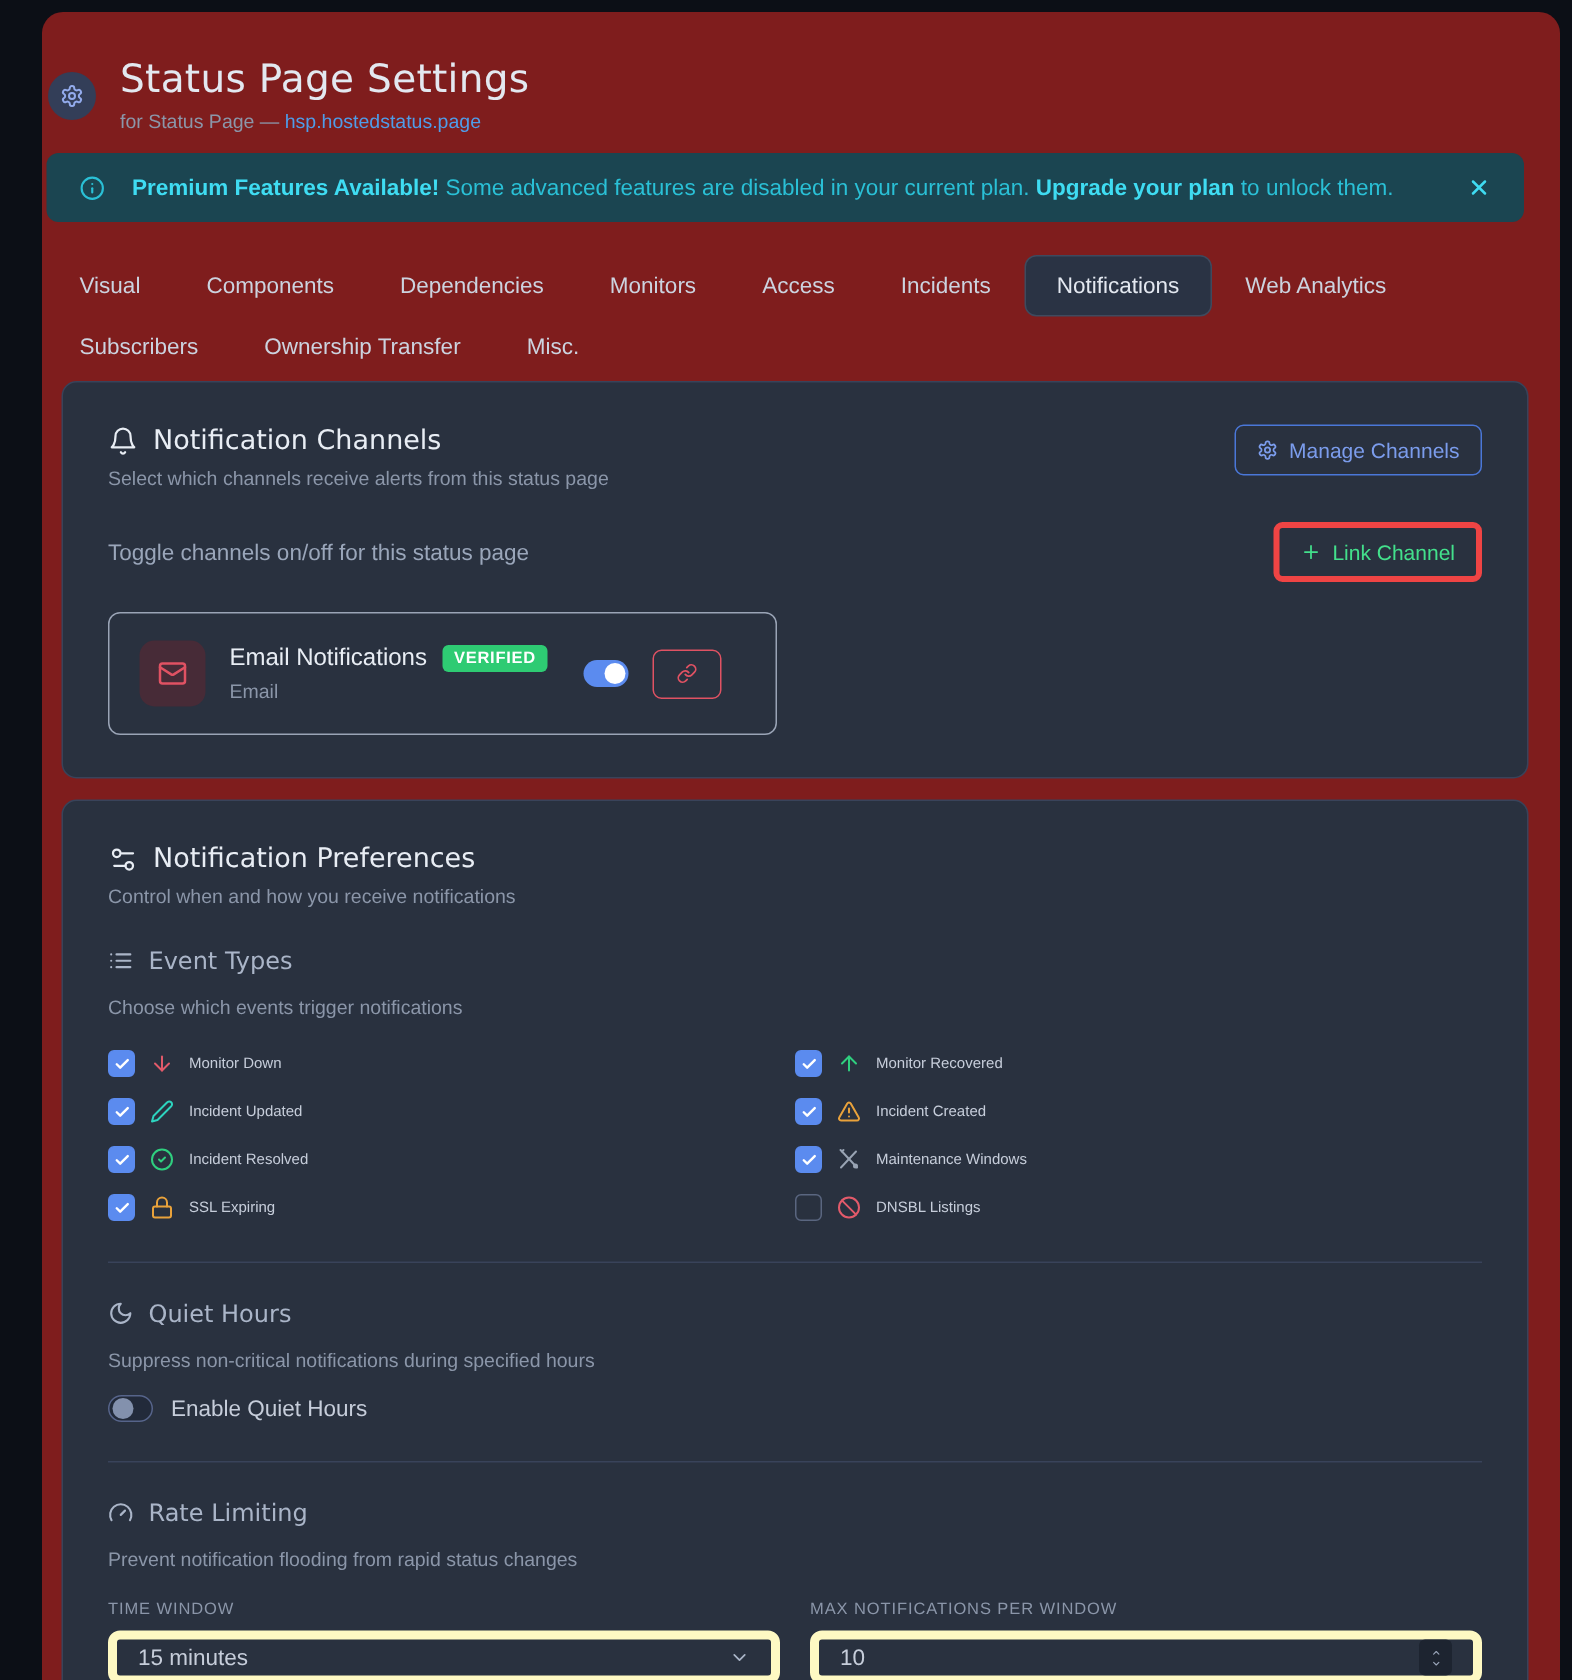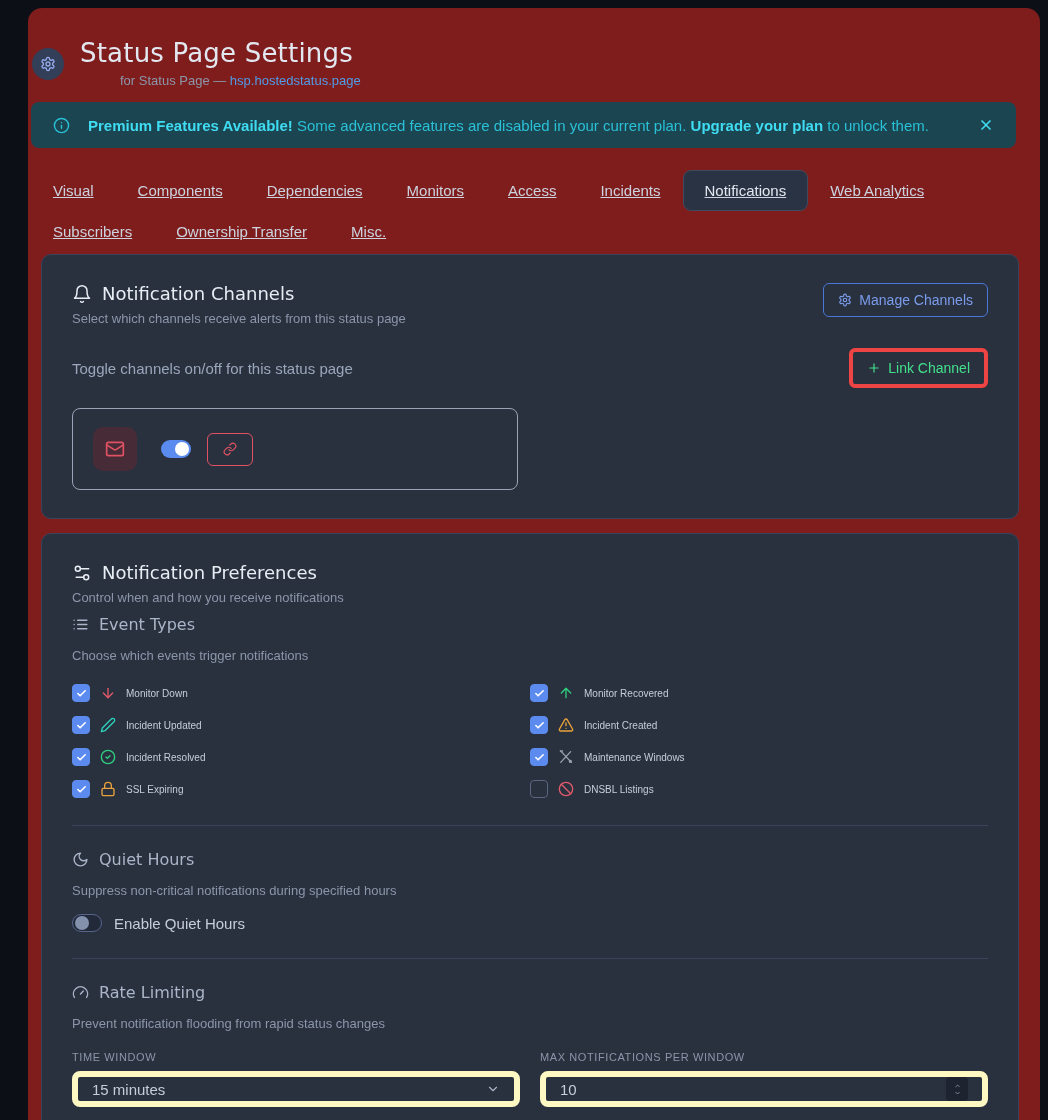--- a/index.html
+++ b/index.html
@@ -21,39 +21,39 @@
     width:32px; height:32px; border-radius:50%;
     background:#333e58; color:#93abec;
     display:flex; align-items:center; justify-content:center;
     flex:0 0 auto; margin-top:10px;
   }
   .avatar svg { width:16px; height:16px; }
   .page-title {
     font-family:"DejaVu Sans", sans-serif;
     font-size:26px; font-weight:500; color:#e3e8f0; letter-spacing:0.2px;
   }
-  .page-sub { font-size:13px; color:#8b96a9; margin-top:5px;margin-left:40px; }
+  .page-sub { font-size:13px; color:#8b96a9; margin-top:5px; }
   .page-sub a { color:#4f9ce8; text-decoration:none; }
   
   .banner {
     margin:14px 24px 0 3px; height:46px;
     background:#1b4551; border-radius:8px;
     display:flex; align-items:center; gap:18px; padding:0 22px;
     font-size:15px; color:#2ac0d6;
   }
   .banner .ico { display:flex; color:#2ac0d6; }
   .banner .ico svg { width:17px; height:17px; }
   .banner b { color:#3fdcf2; font-weight:700; }
   .banner .link { color:#3fdcf2; font-weight:700; cursor:pointer; }
   .banner .close { margin-left:auto; color:#3fdcf2; display:flex; cursor:pointer; }
   .banner .close svg { width:16px; height:16px; }
   
   .tabs {
     display:flex; flex-wrap:wrap; margin:22px 24px 0 3px;
-    font-size:15px; color:#ccd3df; row-gap:0;text-decoration:underline;
+    font-size:15px; color:#ccd3df; row-gap:0;
   }
   .tab { padding:11px 21px; cursor:pointer; border:1px solid transparent; border-radius:8px; }
   .tab.active { background:#2a3344; border-color:#3e4a5e; color:#e3e8f0; }
   
   .panel {
     margin:2px 21px 0 13px;
     background:#29313f; border:1px solid #39435a; border-radius:10px;
     padding:28px 30px;
   }
   .panel + .panel { margin-top:14px; }
@@ -103,21 +103,21 @@
   .toggle.off { background:#222a3a; border:1px solid #56648a; }
   .toggle.off .knob { left:2px; top:1px; background:#8391ad; }
   .ch-toggle { margin-left:24px; }
   .ch-link-btn {
     margin-left:16px; width:46px; height:33px;
     border:1px solid #e05263; border-radius:6px; color:#e05263;
     display:flex; align-items:center; justify-content:center; cursor:pointer;
   }
   .ch-link-btn svg { width:14px; height:14px; }
   
-  .subsect-head { display:flex; align-items:center; gap:10px; margin-top:10px; color:#aab5c8; }
+  .subsect-head { display:flex; align-items:center; gap:10px; margin-top:26px; color:#aab5c8; }
   .subsect-head svg { width:17px; height:17px; }
   .subsect-title { font-family:"DejaVu Sans", sans-serif; font-size:16px; font-weight:400; color:#aab5c8; }
   .subsect-desc { font-size:13px; color:#8b96a9; margin-top:14px; }
   
   .event-grid {
     display:grid; grid-template-columns:1fr 1fr; row-gap:12px; margin-top:20px;
   }
   .event-item { display:flex; align-items:center; gap:10px; height:20px; }
   .checkbox {
     width:18px; height:18px; border-radius:4px; cursor:pointer; flex:0 0 auto;
@@ -327,20 +327,27 @@
         <span>Link Channel</span>
       </button>
     </div>
 
     <div class="channel-card">
       <div class="ch-icon">
         <svg viewBox="0 0 24 24" fill="none" stroke="currentColor" stroke-width="2" stroke-linecap="round" stroke-linejoin="round">
             <use href="#i-mail"></use>
           </svg>
       </div>
+      <div class="ch-info">
+        <div class="ch-name-row">
+          <span class="ch-name">Email Notifications</span>
+          <span class="badge">VERIFIED</span>
+        </div>
+        <div class="ch-type">Email</div>
+      </div>
       <div class="toggle ch-toggle on">
           <div class="knob"></div>
         </div>
       <div class="ch-link-btn">
         <svg viewBox="0 0 24 24" fill="none" stroke="currentColor" stroke-width="2" stroke-linecap="round" stroke-linejoin="round">
             <use href="#i-link"></use>
           </svg>
       </div>
     </div>
   </div>

